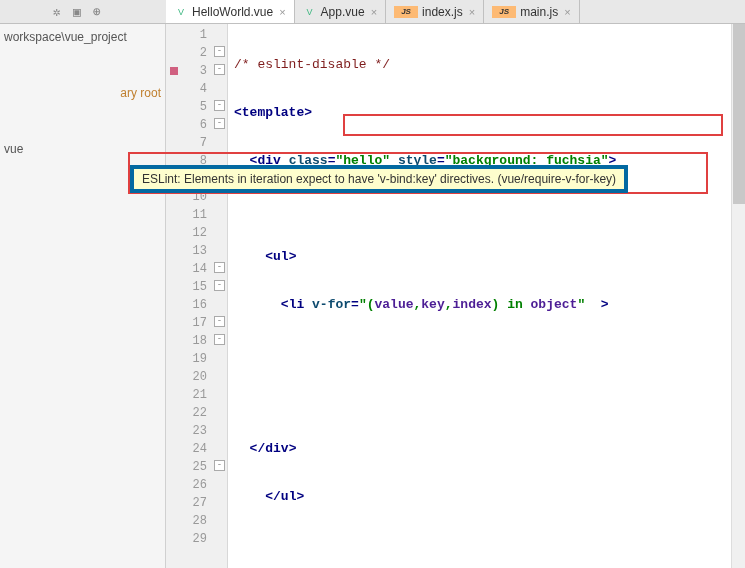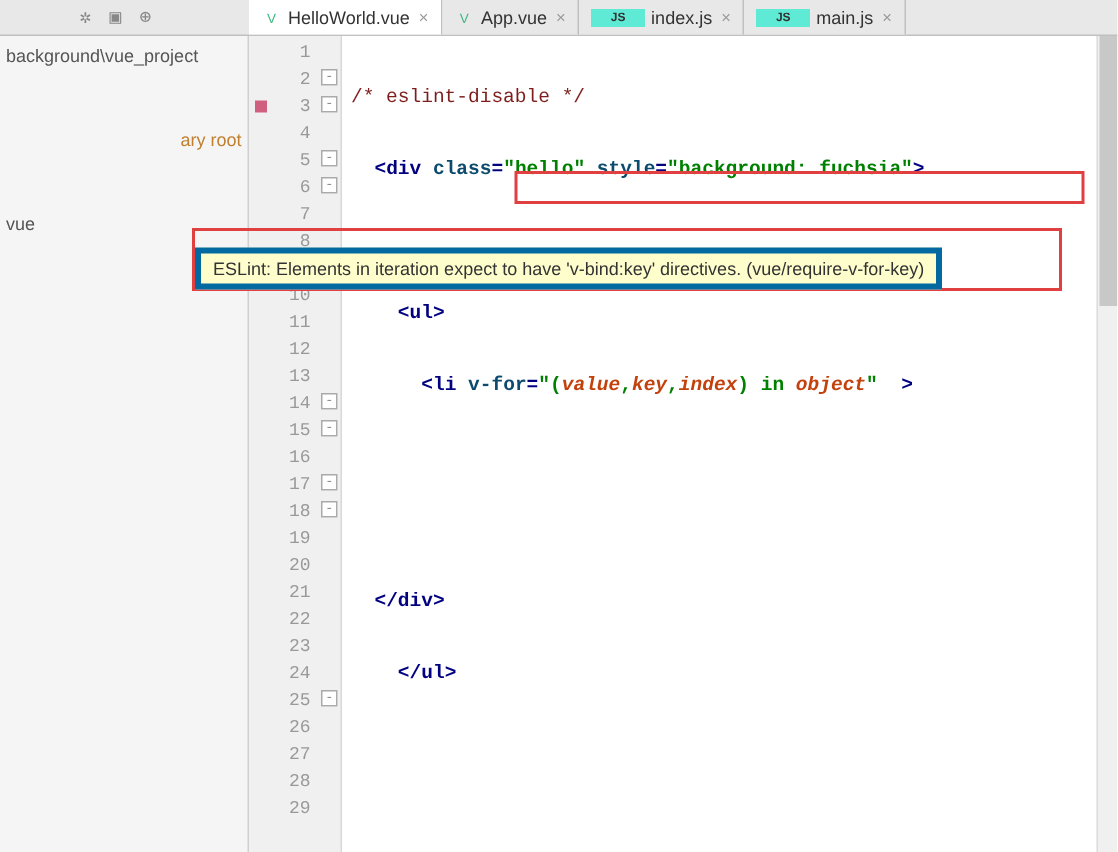--- a/index.html
+++ b/index.html
@@ -48,21 +48,21 @@
 .tab.active {
   background: #ffffff;
 }
 .tab-icon {
   width: 14px; height: 14px;
   display: inline-flex;
   align-items: center; justify-content: center;
   font-size: 9px;
 }
 .vue-icon { color: #41b883; }
-.js-icon { color: #f0c040; background: #5eead4; color: #333; font-weight: bold; font-size: 8px; width: 36px; height: 12px; }
+.js-icon { color: #f0c040; background: #fdba74; color: #333; font-weight: bold; font-size: 8px; width: 24px; height: 12px; font-style: italic; }
 .tab-close { color: #999; margin-left: 2px; font-size: 11px; }
 
 .main-area {
   display: flex;
   flex: 1;
   overflow: hidden;
 }
 .sidebar {
   width: 166px;
   background: #f5f5f5;
@@ -129,21 +129,21 @@
   white-space: pre;
 }
 .code-line {
   height: 18px;
   line-height: 18px;
 }
 .c-comment { color: #7f1d1d; }
 .c-tag { color: #000080; font-weight: bold; }
 .c-attr { color: #0c4a6e; }
 .c-string { color: #008000; font-weight: bold; }
-.c-italic { font-style: italic; color: #c2410c; }
+.c-italic { color: #4c1d95; }
 
 .red-box-1 {
   position: absolute;
   border: 2px solid #e04040;
   left: 115px; top: 90px;
   width: 380px; height: 22px;
   pointer-events: none;
 }
 .red-box-2 {
   position: absolute;
@@ -206,21 +206,21 @@
       <div class="tab">
         <span class="tab-icon js-icon">JS</span>
         <span>main.js</span>
         <span class="tab-close">×</span>
       </div>
     </div>
 </div>
 
 <div class="main-area">
   <div class="sidebar">
-    <div class="sidebar-item">background\vue_project</div>
+    <div class="sidebar-item">workspace\vue_project</div>
     <div class="sidebar-spacer"></div>
     <div class="sidebar-item orange">ary root</div>
     <div class="sidebar-spacer"></div>
     <div class="sidebar-item">vue</div>
   </div>
 
   <div class="editor-container">
     <div class="gutter" id="gutter">
         <div class="gutter-line">1</div>
         <div class="gutter-line">2<span class="fold-mark">-</span></div>
@@ -247,20 +247,21 @@
         <div class="gutter-line">23</div>
         <div class="gutter-line">24</div>
         <div class="gutter-line">25<span class="fold-mark">-</span></div>
         <div class="gutter-line">26</div>
         <div class="gutter-line">27</div>
         <div class="gutter-line">28</div>
         <div class="gutter-line">29</div>
       </div>
     <div class="code-area">
       <div class="code-line"><span class="c-comment">/* eslint-disable */</span></div>
+      <div class="code-line"><span class="c-tag">&lt;<span>template</span>&gt;</span></div>
       <div class="code-line">  <span class="c-tag">&lt;<span>div</span> <span class="c-attr">class</span>=<span class="c-string">"hello"</span> <span class="c-attr">style</span>=<span class="c-string">"background: fuchsia"</span>&gt;</span></div>
       <div class="code-line"></div>
       <div class="code-line">    <span class="c-tag">&lt;<span>ul</span>&gt;</span></div>
       <div class="code-line">      <span class="c-tag">&lt;<span>li</span> <span class="c-attr">v-for</span>=<span class="c-string"><span>"(</span></span><span class="c-italic">value</span><span class="c-string">,</span><span class="c-italic">key</span><span class="c-string">,</span><span class="c-italic">index</span><span class="c-string">) in </span><span class="c-italic">object</span><span class="c-string">"</span>  &gt;</span></div>
       <div class="code-line"></div>
       <div class="code-line"></div>
       <div class="code-line">  <span class="c-tag">&lt;<span>/div</span>&gt;</span></div>
       <div class="code-line">    <span class="c-tag">&lt;<span>/ul</span>&gt;</span></div>
       <div class="code-line"></div>
       

